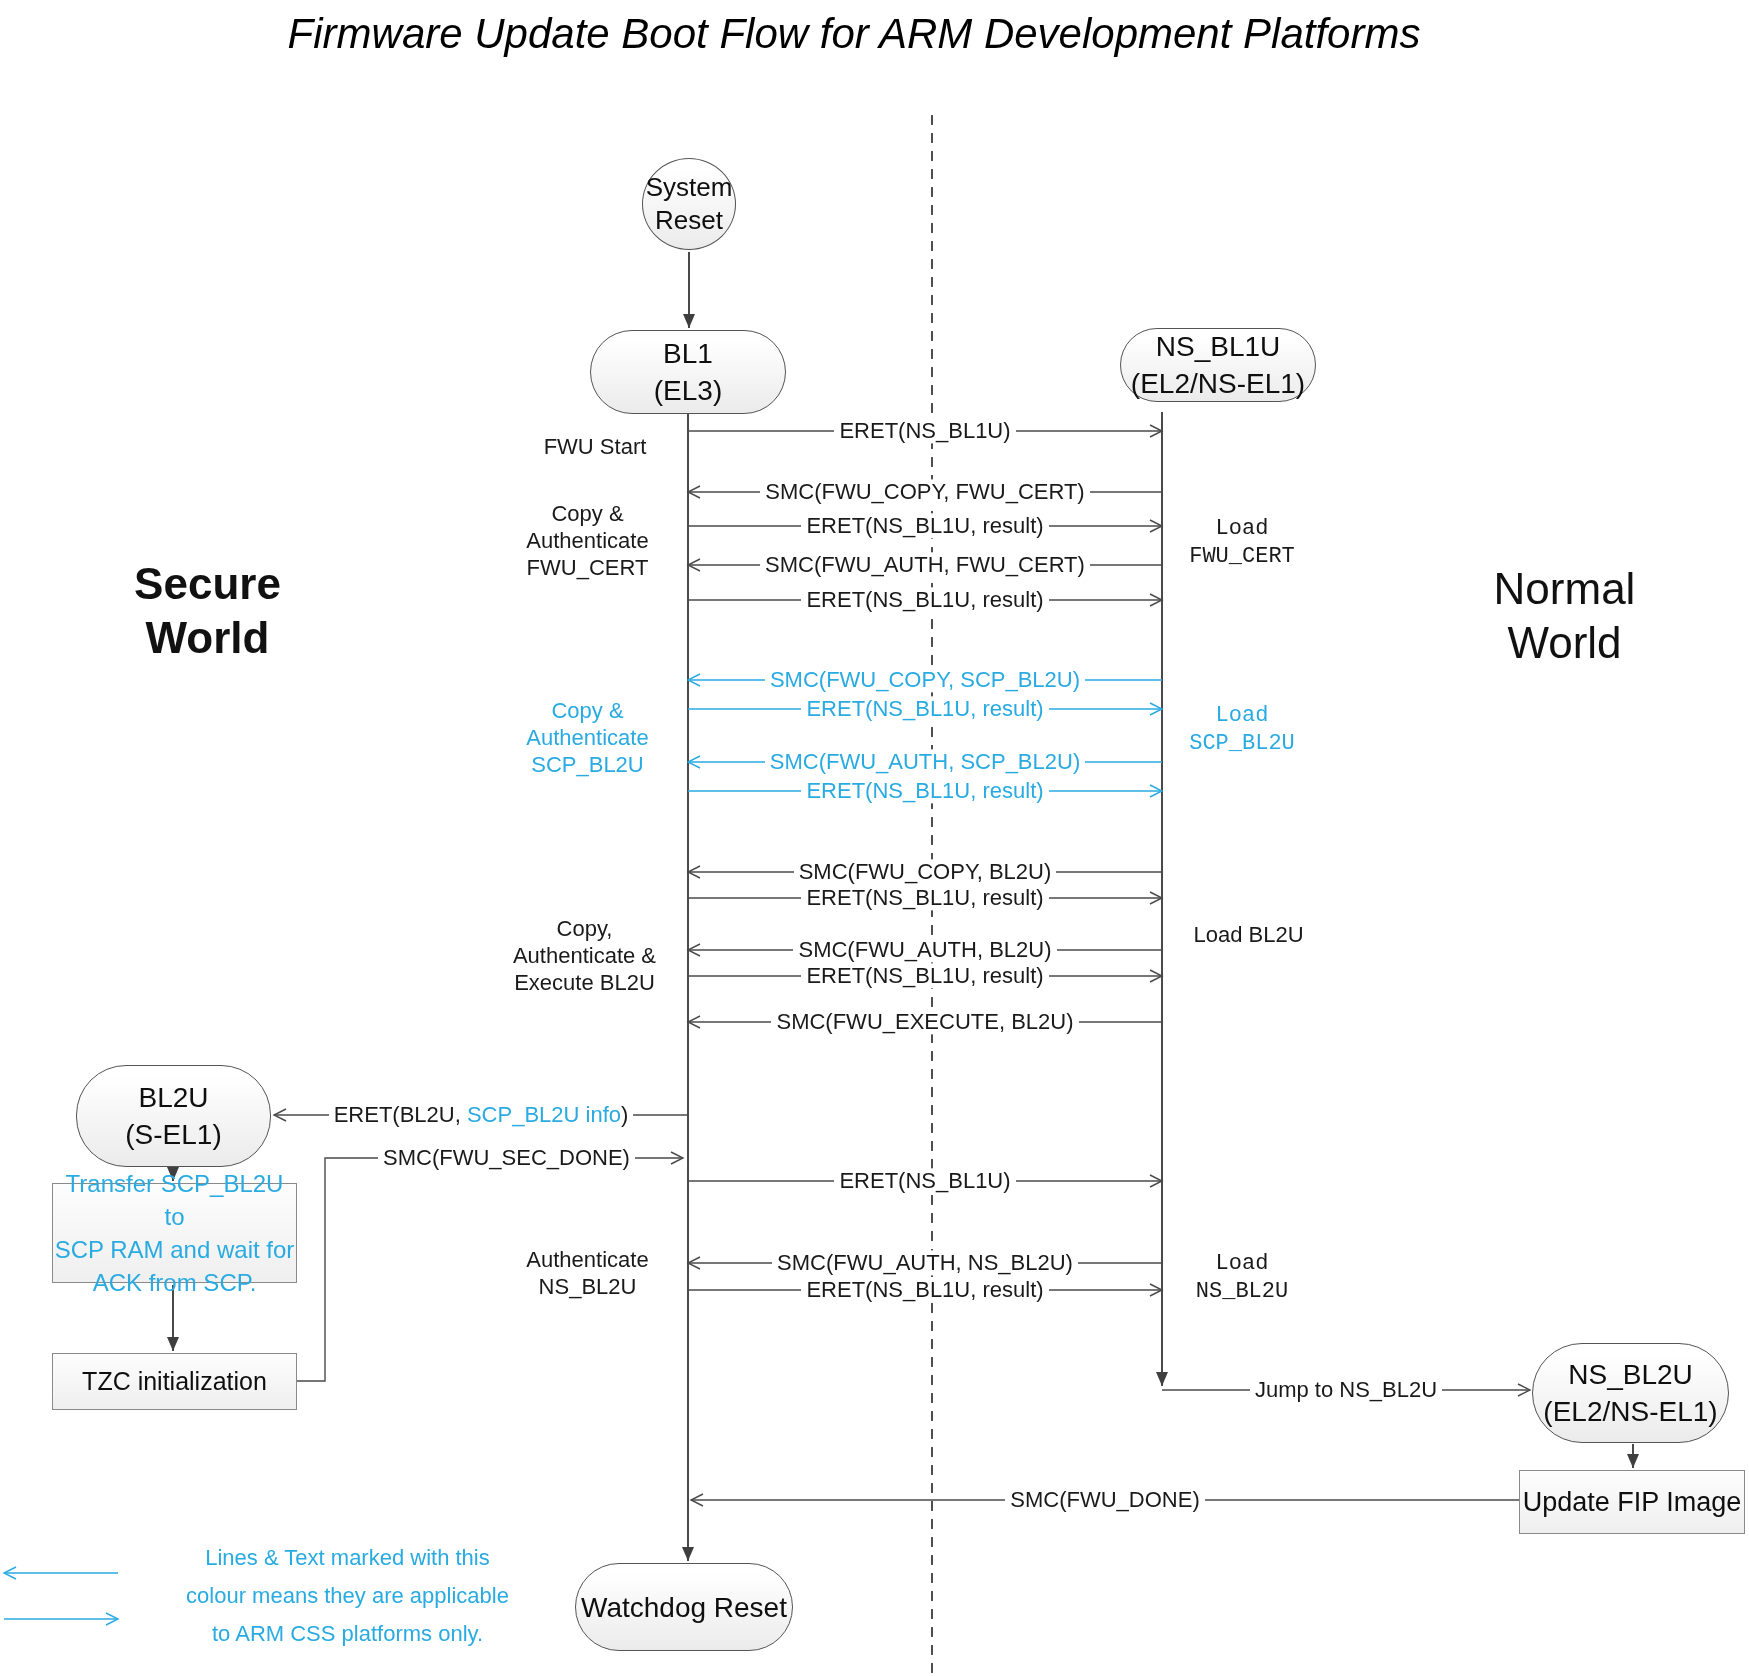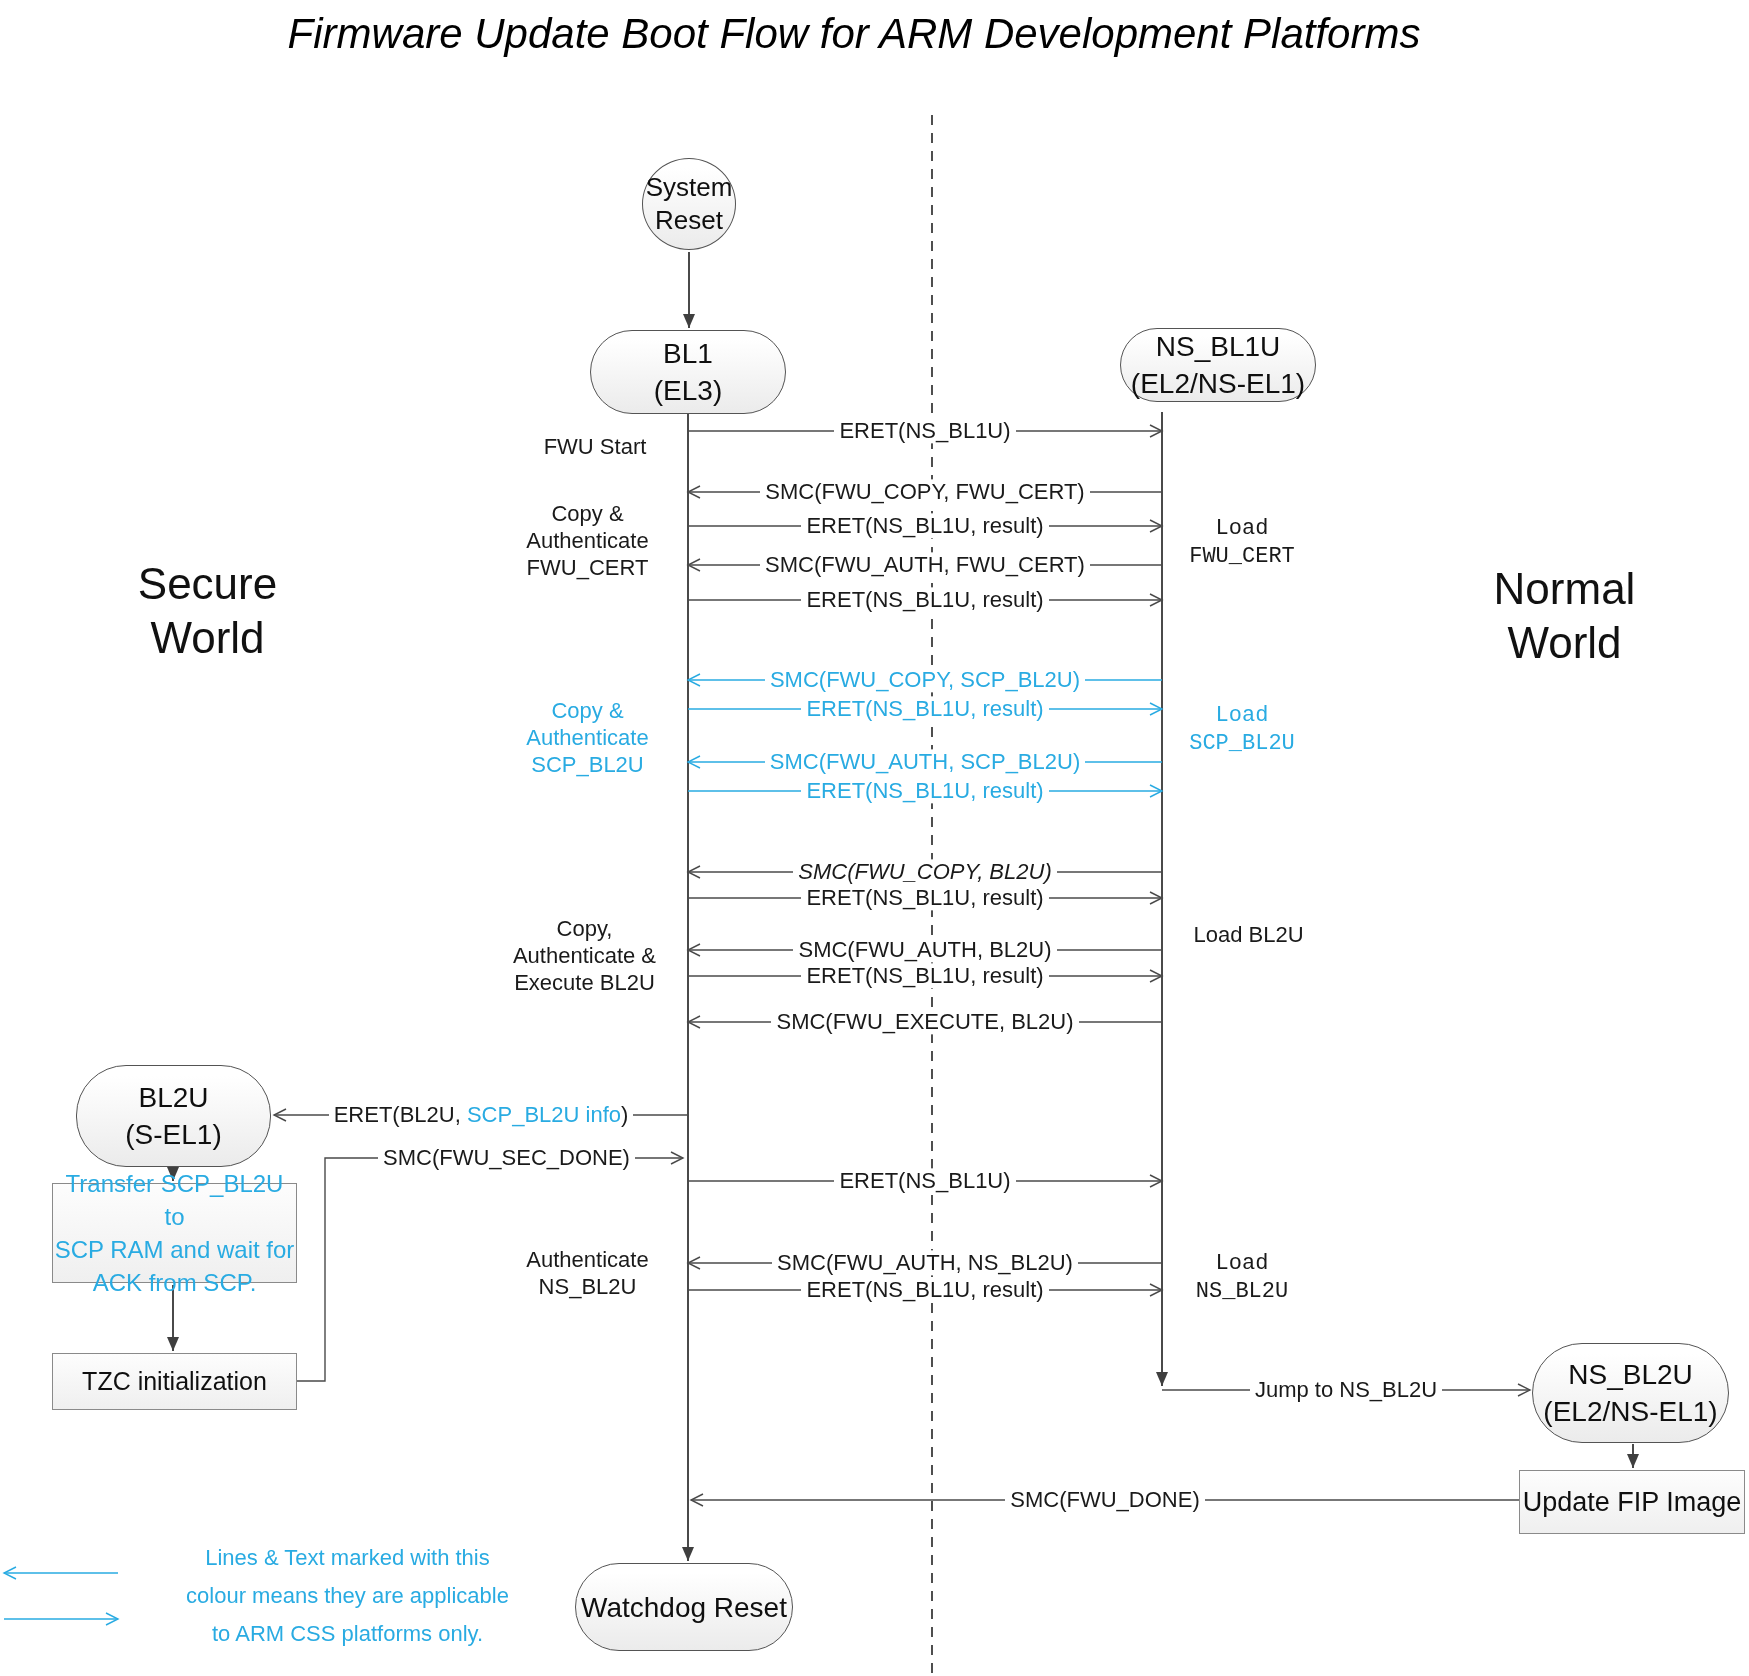--- a/index.html
+++ b/index.html
@@ -99,21 +99,21 @@
     <line class="ln" x1="688" y1="1290" x2="1162" y2="1290" marker-end="url(#ok)"></line>
     <line class="ln" x1="1162" y1="1390" x2="1530" y2="1390" marker-end="url(#ok)"></line>
     <line class="ln" x1="1519" y1="1500" x2="691" y2="1500" marker-end="url(#ok)"></line>
 
     <line class="lnb" x1="118" y1="1573" x2="4" y2="1573" marker-end="url(#ob)"></line>
     <line class="lnb" x1="4" y1="1619" x2="118" y2="1619" marker-end="url(#ob)"></line>
   </svg>
 
   <div class="title">Firmware Update Boot Flow for ARM Development Platforms</div>
 
-  <div class="world" style="left:75px;  top:557px; width:265px;">Secure
+  <div class="world" style="left:75px;  top:557px; width:265px;font-weight:bold;">Secure
 World</div>
   <div class="world" style="left:1432px; top:562px; width:265px;">Normal
 World</div>
 
   <div class="node circle" style="left:642px;  top:158px;  width:94px;  height:92px;">System
 Reset</div>
   <div class="node stadium" style="left:590px;  top:330px;  width:196px; height:84px;">BL1
 (EL3)</div>
   <div class="node stadium" style="left:1120px; top:328px;  width:196px; height:74px;">NS_BL1U
 (EL2/NS-EL1)</div>
@@ -151,21 +151,21 @@
 
   <div class="mlabel" style="left:688px; top:431px;  width:474px;"><span>ERET(NS_BL1U)</span></div>
   <div class="mlabel" style="left:688px; top:492px;  width:474px;"><span>SMC(FWU_COPY, FWU_CERT)</span></div>
   <div class="mlabel" style="left:688px; top:526px;  width:474px;"><span>ERET(NS_BL1U, result)</span></div>
   <div class="mlabel" style="left:688px; top:565px;  width:474px;"><span>SMC(FWU_AUTH, FWU_CERT)</span></div>
   <div class="mlabel" style="left:688px; top:600px;  width:474px;"><span>ERET(NS_BL1U, result)</span></div>
   <div class="mlabel blue" style="left:688px; top:680px; width:474px;"><span>SMC(FWU_COPY, SCP_BL2U)</span></div>
   <div class="mlabel blue" style="left:688px; top:709px; width:474px;"><span>ERET(NS_BL1U, result)</span></div>
   <div class="mlabel blue" style="left:688px; top:762px; width:474px;"><span>SMC(FWU_AUTH, SCP_BL2U)</span></div>
   <div class="mlabel blue" style="left:688px; top:791px; width:474px;"><span>ERET(NS_BL1U, result)</span></div>
-  <div class="mlabel" style="left:688px; top:872px;  width:474px;font-style:italic;"><span>SMC(FWU_COPY, BL2U)</span></div>
+  <div class="mlabel" style="left:688px; top:872px;  width:474px;"><span>SMC(FWU_COPY, BL2U)</span></div>
   <div class="mlabel" style="left:688px; top:898px;  width:474px;"><span>ERET(NS_BL1U, result)</span></div>
   <div class="mlabel" style="left:688px; top:950px;  width:474px;"><span>SMC(FWU_AUTH, BL2U)</span></div>
   <div class="mlabel" style="left:688px; top:976px;  width:474px;"><span>ERET(NS_BL1U, result)</span></div>
   <div class="mlabel" style="left:688px; top:1022px; width:474px;"><span>SMC(FWU_EXECUTE, BL2U)</span></div>
   <div class="mlabel" style="left:274px; top:1115px; width:414px;"><span><span>ERET(BL2U, </span><span class="blue">SCP_BL2U info</span><span>)</span></span></div>
   <div class="mlabel" style="left:325px; top:1158px; width:363px;"><span>SMC(FWU_SEC_DONE)</span></div>
   <div class="mlabel" style="left:688px; top:1181px; width:474px;"><span>ERET(NS_BL1U)</span></div>
   <div class="mlabel" style="left:688px; top:1263px; width:474px;"><span>SMC(FWU_AUTH, NS_BL2U)</span></div>
   <div class="mlabel" style="left:688px; top:1290px; width:474px;"><span>ERET(NS_BL1U, result)</span></div>
   <div class="mlabel" style="left:1162px; top:1390px; width:368px;"><span>Jump to NS_BL2U</span></div>

